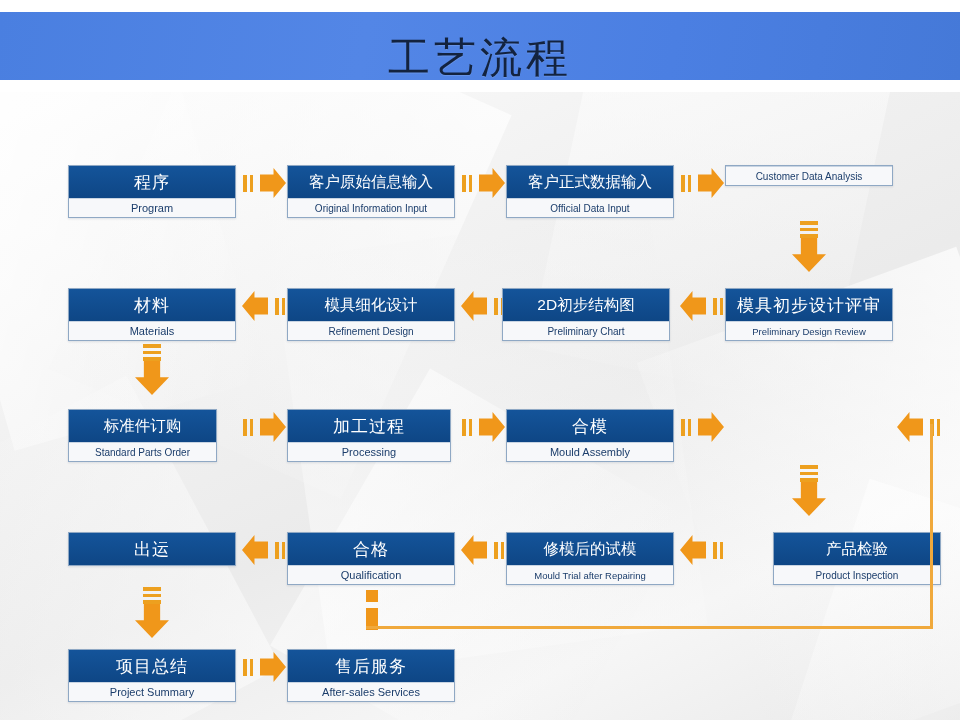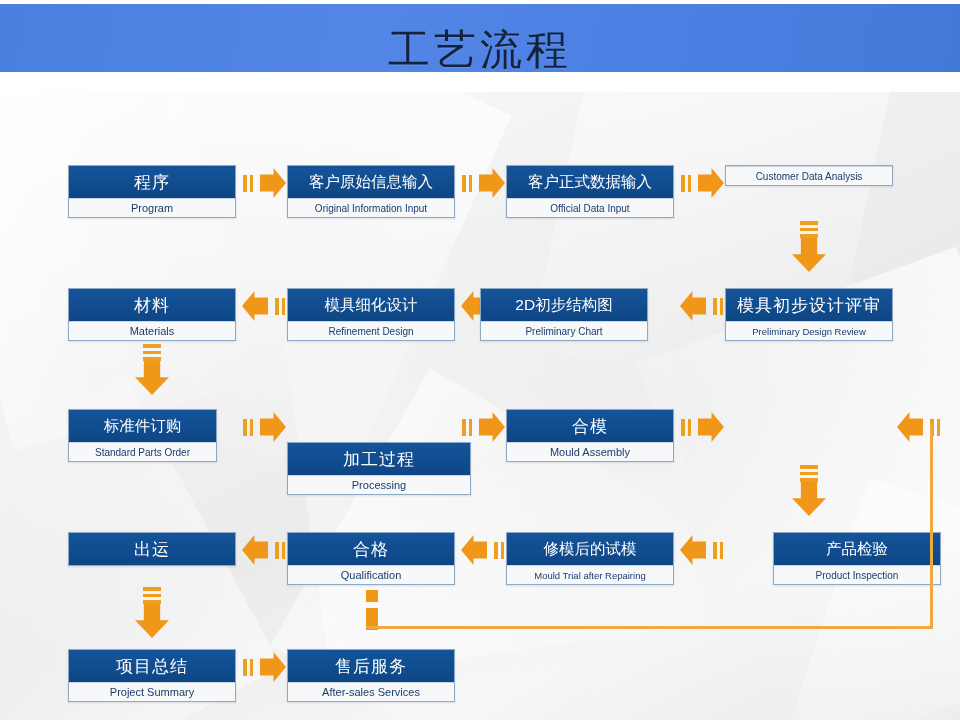--- a/index.html
+++ b/index.html
@@ -5,21 +5,21 @@
   html,body{margin:0;padding:0;}
   body{
     width:960px;height:720px;overflow:hidden;
     font-family:"Liberation Sans","DejaVu Sans",sans-serif;
     background:#ffffff;
   }
   #slide{position:relative;width:960px;height:720px;overflow:hidden;background:#fff;}
 
   
   .banner{
-    position:absolute;left:0;top:4px;width:960px;height:68px;
+    position:absolute;left:0;top:12px;width:960px;height:68px;
     background:linear-gradient(100deg,#4a7fe0 0%,#5386e6 38%,#4b7fe2 70%,#4579d8 100%);
   }
   .banner-title{
     position:absolute;left:0;top:0;width:960px;height:92px;
     display:flex;align-items:center;justify-content:center;
     font-family:"Liberation Serif","DejaVu Serif",serif;
     font-size:42px;color:#13233f;letter-spacing:4px;
     text-shadow:0 1px 0 rgba(255,255,255,.12);
   }
 
@@ -162,21 +162,21 @@
     </div>
     <div class="box small" style="left:287px;top:196px;width:168px;">
       <div class="cn">模具细化设计</div>
       <div class="en">Refinement Design</div>
     </div>
     <div class="arrow-h left" style="left:461px;top:199px;">
       <span class="head"></span>
         <span class="bar bar1"></span>
         <span class="bar bar2"></span>
     </div>
-    <div class="box small" style="left:480px;top:196px;width:168px;">
+    <div class="box small" style="left:502px;top:196px;width:168px;">
       <div class="cn">2D初步结构图</div>
       <div class="en">Preliminary Chart</div>
     </div>
     <div class="arrow-h left" style="left:680px;top:199px;">
       <span class="head"></span>
         <span class="bar bar1"></span>
         <span class="bar bar2"></span>
     </div>
     <div class="box tiny" style="left:725px;top:196px;width:168px;">
       <div class="cn">模具初步设计评审</div>
@@ -192,21 +192,21 @@
 
     <div class="box small" style="left:68px;top:317px;width:149px;">
       <div class="cn">标准件订购</div>
       <div class="en">Standard Parts Order</div>
     </div>
     <div class="arrow-h right" style="left:242px;top:320px;">
       <span class="bar bar1"></span>
         <span class="bar bar2"></span>
         <span class="head"></span>
     </div>
-    <div class="box" style="left:287px;top:317px;width:184px;margin-top:33px;">
+    <div class="box" style="left:287px;top:317px;width:164px;">
       <div class="cn">加工过程</div>
       <div class="en">Processing</div>
     </div>
     <div class="arrow-h right" style="left:461px;top:320px;">
       <span class="bar bar1"></span>
         <span class="bar bar2"></span>
         <span class="head"></span>
     </div>
     <div class="box" style="left:506px;top:317px;width:168px;">
       <div class="cn">合模</div>

